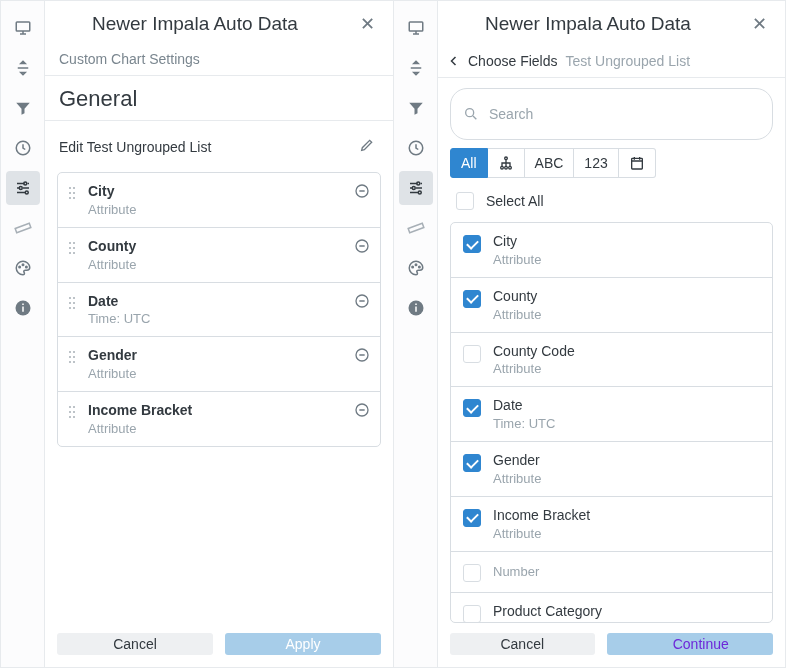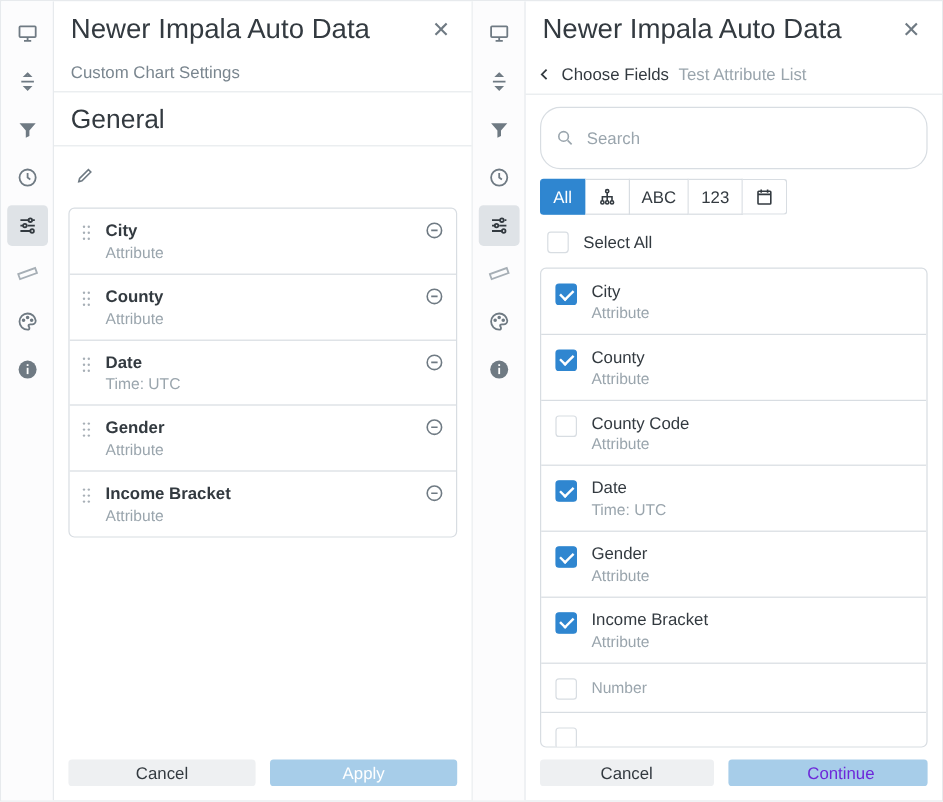--- a/index.html
+++ b/index.html
@@ -51,21 +51,21 @@
   .rail-item.muted{color:var(--icon-muted);}
   .rail-item svg{display:block;}
   
   .col{
     flex:1;display:flex;flex-direction:column;min-width:0;
   }
   .header{
     padding:10px 14px 8px;
     display:flex;align-items:center;justify-content:space-between;
   }
-  .title{font-size:23px;color:var(--text-dark);font-weight:400;}
+  .title{font-size:19px;color:var(--text-dark);font-weight:400;margin-left:33px;}
   .close{color:var(--icon);font-size:18px;line-height:1;cursor:pointer;padding:4px;}
   .subbar{
     padding:6px 14px 8px;
     color:var(--text-med);
     font-size:14px;
     border-bottom:1px solid var(--border-light);
   }
   .section-title{
     padding:10px 14px 8px;
     font-size:22px;color:var(--text-dark);
@@ -237,20 +237,21 @@
   </div>
 
   <div class="col">
     <div class="header">
       <div class="title">Newer Impala Auto Data</div>
       <div class="close">✕</div>
     </div>
     <div class="subbar">Custom Chart Settings</div>
     <div class="section-title">General</div>
     <div class="editrow">
+      <div>Edit Test Ungrouped List</div>
       <div class="pencil">
         <svg width="16" height="16" viewBox="0 0 24 24" fill="none" stroke="currentColor" stroke-width="2">
             <path d="M4 20l4-1 11-11-3-3L5 16l-1 4z"></path>
           </svg>
       </div>
     </div>
 
     <div class="list" id="left-list">
         <div class="list-row">
     <span class="drag">
@@ -431,21 +432,21 @@
       <div class="close">✕</div>
     </div>
 
     <div class="breadcrumb">
       <span class="bc-back">
         <svg width="12" height="12" viewBox="0 0 24 24" fill="none" stroke="currentColor" stroke-width="3">
             <path d="M15 4l-8 8 8 8"></path>
           </svg>
       </span>
       <span class="bc-label">Choose Fields</span>
-      <span class="bc-sub">Test Attribute List</span>
+      <span class="bc-sub">Test Ungrouped List</span>
     </div>
 
     <div class="rcontent">
       <div class="searchwrap">
         <div class="search">
           <svg width="16" height="16" viewBox="0 0 24 24" fill="none" stroke="currentColor" stroke-width="2">
               <circle cx="10" cy="10" r="6"></circle>
               <path d="M20 20l-5-5"></path>
             </svg>
           <input type="text" placeholder="Search" style="">
@@ -523,20 +524,24 @@
     </div>
             </div>
             <div class="pick-row">
     <span class="chk"></span>
     <div class="fld">
       <div class="fld-sub">Number</div>
     </div>
             </div>
             <div class="pick-row">
     <span class="chk"></span>
+    <div class="fld">
+      <div class="fld-name" style="font-weight:400">Product Category</div>
+
+    </div>
             </div>
           </div>
       </div>
 
       <div class="footer">
         <button class="btn btn-cancel">Cancel</button>
         <button class="btn btn-continue">Continue</button>
       </div>
     </div>
   </div>

